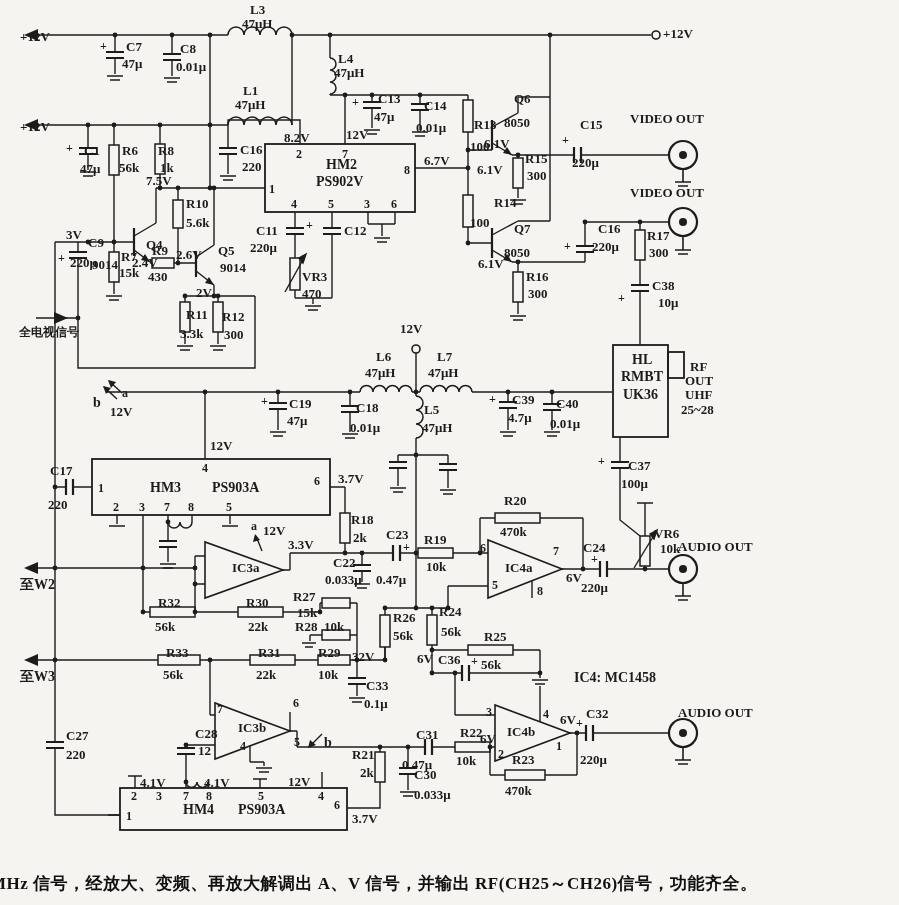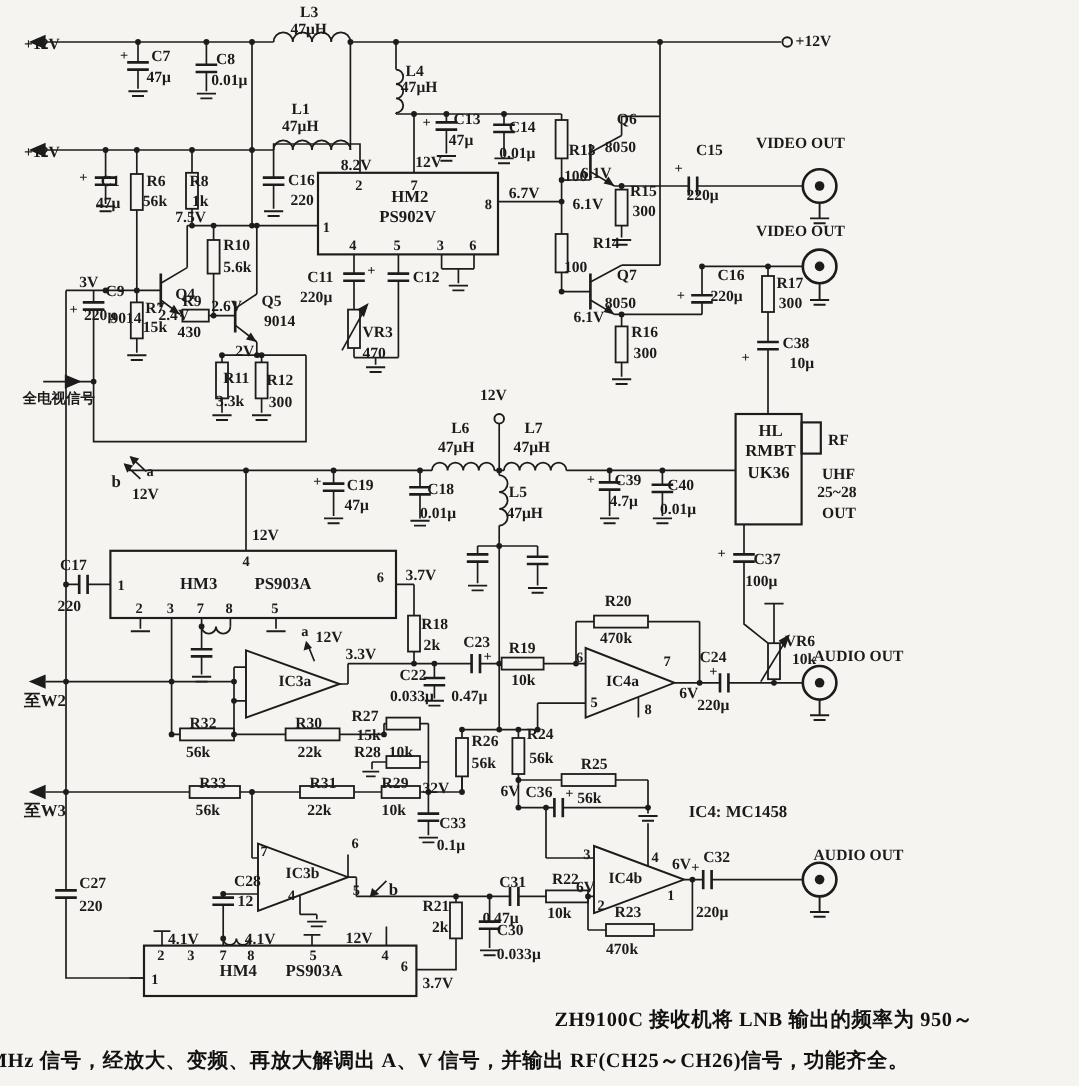--- a/index.html
+++ b/index.html
@@ -405,21 +405,21 @@
       <span class="lbl" style="left: 592px; top: 240px;">220μ</span>
       <span class="lbl" style="left: 647px; top: 229px;">R17</span>
       <span class="lbl" style="left: 649px; top: 246px;">300</span>
       <span class="lbl" style="left: 652px; top: 279px;">C38</span>
       <span class="lbl" style="left: 618px; top: 292px; font-size: 12px;">+</span>
       <span class="lbl" style="left: 658px; top: 296px;">10μ</span>
       <span class="lbl" style="left: 632px; top: 353px; font-size: 14px;">HL</span>
       <span class="lbl" style="left: 621px; top: 370px; font-size: 14px;">RMBT</span>
       <span class="lbl" style="left: 623px; top: 388px; font-size: 14px;">UK36</span>
       <span class="lbl" style="left: 690px; top: 360px;">RF</span>
-      <span class="lbl" style="left: 685px; top: 374px; margin-top: 47px;">OUT</span>
+      <span class="lbl" style="left: 685px; top: 374px;">OUT</span>
       <span class="lbl" style="left: 685px; top: 388px;">UHF</span>
       <span class="lbl" style="left: 681px; top: 403px;">25~28</span>
       <span class="lbl" style="left: 400px; top: 322px;">12V</span>
       <span class="lbl" style="left: 376px; top: 350px;">L6</span>
       <span class="lbl" style="left: 365px; top: 366px;">47μH</span>
       <span class="lbl" style="left: 437px; top: 350px;">L7</span>
       <span class="lbl" style="left: 428px; top: 366px;">47μH</span>
       <span class="lbl" style="left: 93px; top: 396px; font-size: 14px;">b</span>
       <span class="lbl" style="left: 122px; top: 387px; font-size: 12px;">a</span>
       <span class="lbl" style="left: 110px; top: 405px;">12V</span>
@@ -548,17 +548,16 @@
       <span class="lbl" style="left: 560px; top: 713px;">6V</span>
       <span class="lbl" style="left: 556px; top: 740px; font-size: 12px;">1</span>
       <span class="lbl" style="left: 586px; top: 707px;">C32</span>
       <span class="lbl" style="left: 576px; top: 717px; font-size: 12px;">+</span>
       <span class="lbl" style="left: 580px; top: 753px;">220μ</span>
       <span class="lbl" style="left: 512px; top: 753px;">R23</span>
       <span class="lbl" style="left: 505px; top: 784px;">470k</span>
       <span class="lbl" style="left: 678px; top: 706px;">AUDIO OUT</span>
     </div>
 
-<div class="caption cap1">ZH9100C 接收机将 LNB 输出的频率为 950～</div>
 <div class="caption cap2">MHz 信号，经放大、变频、再放大解调出 A、V 信号，并输出 RF(CH25～CH26)信号，功能齐全。</div>
 
 
 </div>
 
 </body></html>

